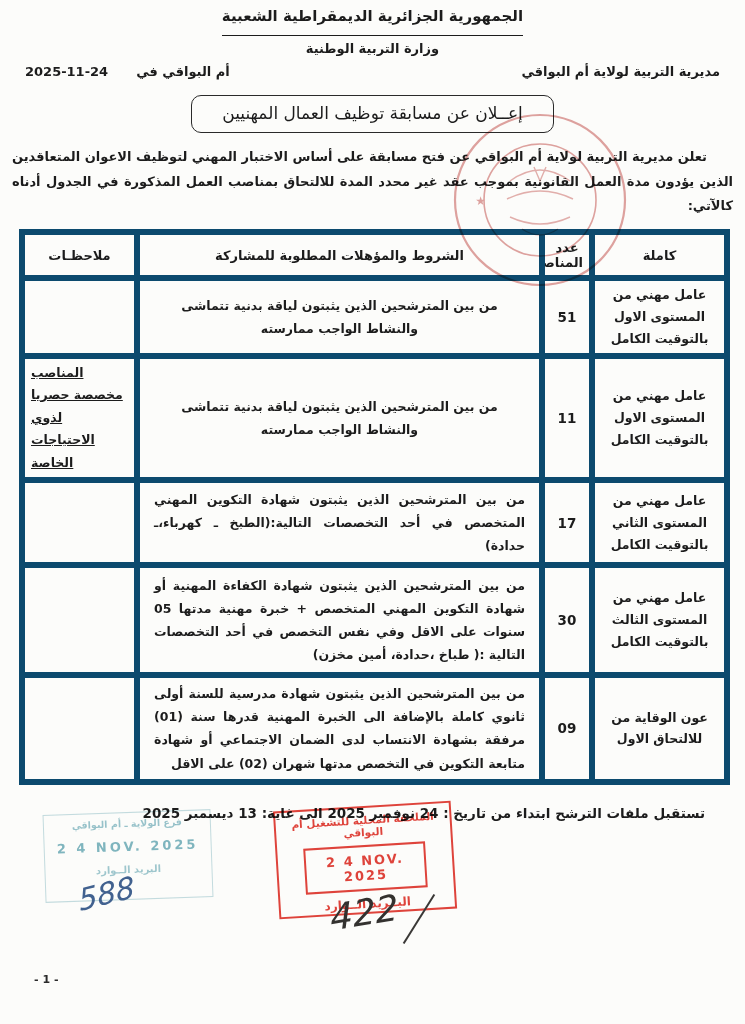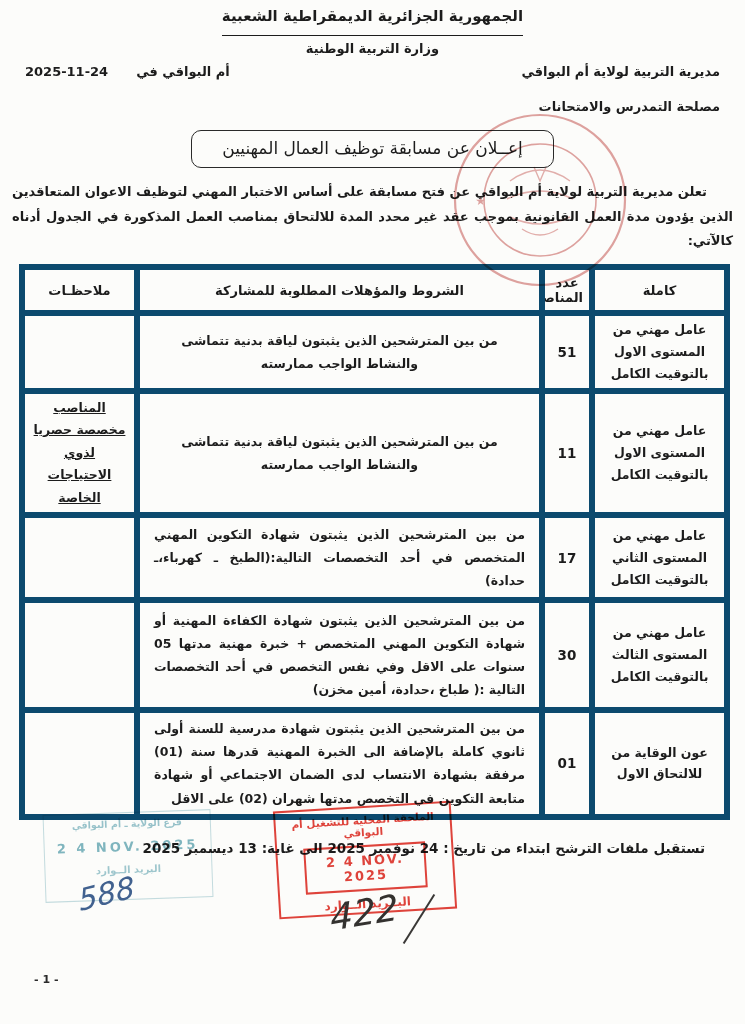--- a/index.html
+++ b/index.html
@@ -69,21 +69,21 @@
   }
   .jobs th { font-size:13px; }
   .col-rank  { width:135px; }
   .col-count { width:50px; }
   .col-cond  { width:405px; }
   .col-notes { width:115px; }
   td.rank  { font-size:12.5px; text-align:center; line-height:1.75; }
   td.count { font-size:13.5px; text-align:center; }
   td.cond  { font-size:12.5px; line-height:1.85; text-align:justify; padding:4px 14px; }
   td.cond.center { text-align:center; }
-  td.notes { font-size:12.5px; text-align:center; line-height:1.8;margin-top:28px; }
+  td.notes { font-size:12.5px; text-align:left; line-height:1.8;margin-top:28px; }
   td.notes.underlined { text-decoration:underline; }
   tr.h-head { height:46px; }
   tr.h-r0 { height:70px; }
   tr.h-r1 { height:76px; }
   tr.h-r2 { height:85px; }
   tr.h-r3 { height:110px;padding-left:9px; }
   tr.h-r4 { height:103px; }
   
   .deadline {
     margin-top:20px;
@@ -170,21 +170,20 @@
   </div>
   <div class="hdr-center ministry">وزارة التربية الوطنية</div>
 
   <div class="hdr-row">
     <div>مديرية التربية لولاية أم البواقي</div>
     <div class="place-date">
       <span>أم البواقي في</span>
       <span dir="ltr">2025-11-24</span>
     </div>
   </div>
-  <div class="service">مصلحة التمدرس والامتحانات</div>
 
   <div class="title-box">إعــلان عن مسابقة توظيف العمال المهنيين</div>
 
   <p class="intro">تعلن مديرية التربية لولاية أم البواقي عن فتح مسابقة على أساس الاختبار المهني لتوظيف الاعوان المتعاقدين الذين يؤدون مدة العمل القانونية بموجب عقد غير محدد المدة للالتحاق بمناصب العمل المذكورة في الجدول أدناه كالآتي:</p>
 
   <table class="jobs">
     <colgroup>
       <col class="col-rank">
         <col class="col-count">
         <col class="col-cond">
@@ -216,21 +215,21 @@
       <td class="notes"></td>
     </tr>
     <tr class="h-r3">
       <td class="rank">عامل مهني من المستوى الثالث بالتوقيت الكامل</td>
       <td class="count">30</td>
       <td class="cond">من بين المترشحين الذين يثبتون شهادة الكفاءة المهنية أو شهادة التكوين المهني المتخصص + خبرة مهنية مدتها 05 سنوات على الاقل وفي نفس التخصص في أحد التخصصات التالية :( طباخ ،حدادة، أمين مخزن)</td>
       <td class="notes"></td>
     </tr>
     <tr class="h-r4">
       <td class="rank">عون الوقاية من للالتحاق الاول</td>
-      <td class="count">01</td>
+      <td class="count">09</td>
       <td class="cond">من بين المترشحين الذين يثبتون شهادة مدرسية للسنة أولى ثانوي كاملة بالإضافة الى الخبرة المهنية قدرها سنة (01) مرفقة بشهادة الانتساب لدى الضمان الاجتماعي أو شهادة متابعة التكوين في التخصص مدتها شهران (02) على الاقل</td>
       <td class="notes"></td>
     </tr>
   </tbody>
     </table>
 
   <div class="deadline">تستقبل ملفات الترشح ابتداء من تاريخ : 24 نوفمبر 2025 الى غاية: 13 ديسمبر 2025</div>
 
   <svg class="round-stamp" viewBox="0 0 176 176">
     <circle cx="88" cy="89" r="85" fill="none" stroke="#c9605c" stroke-width="2.2"></circle>

